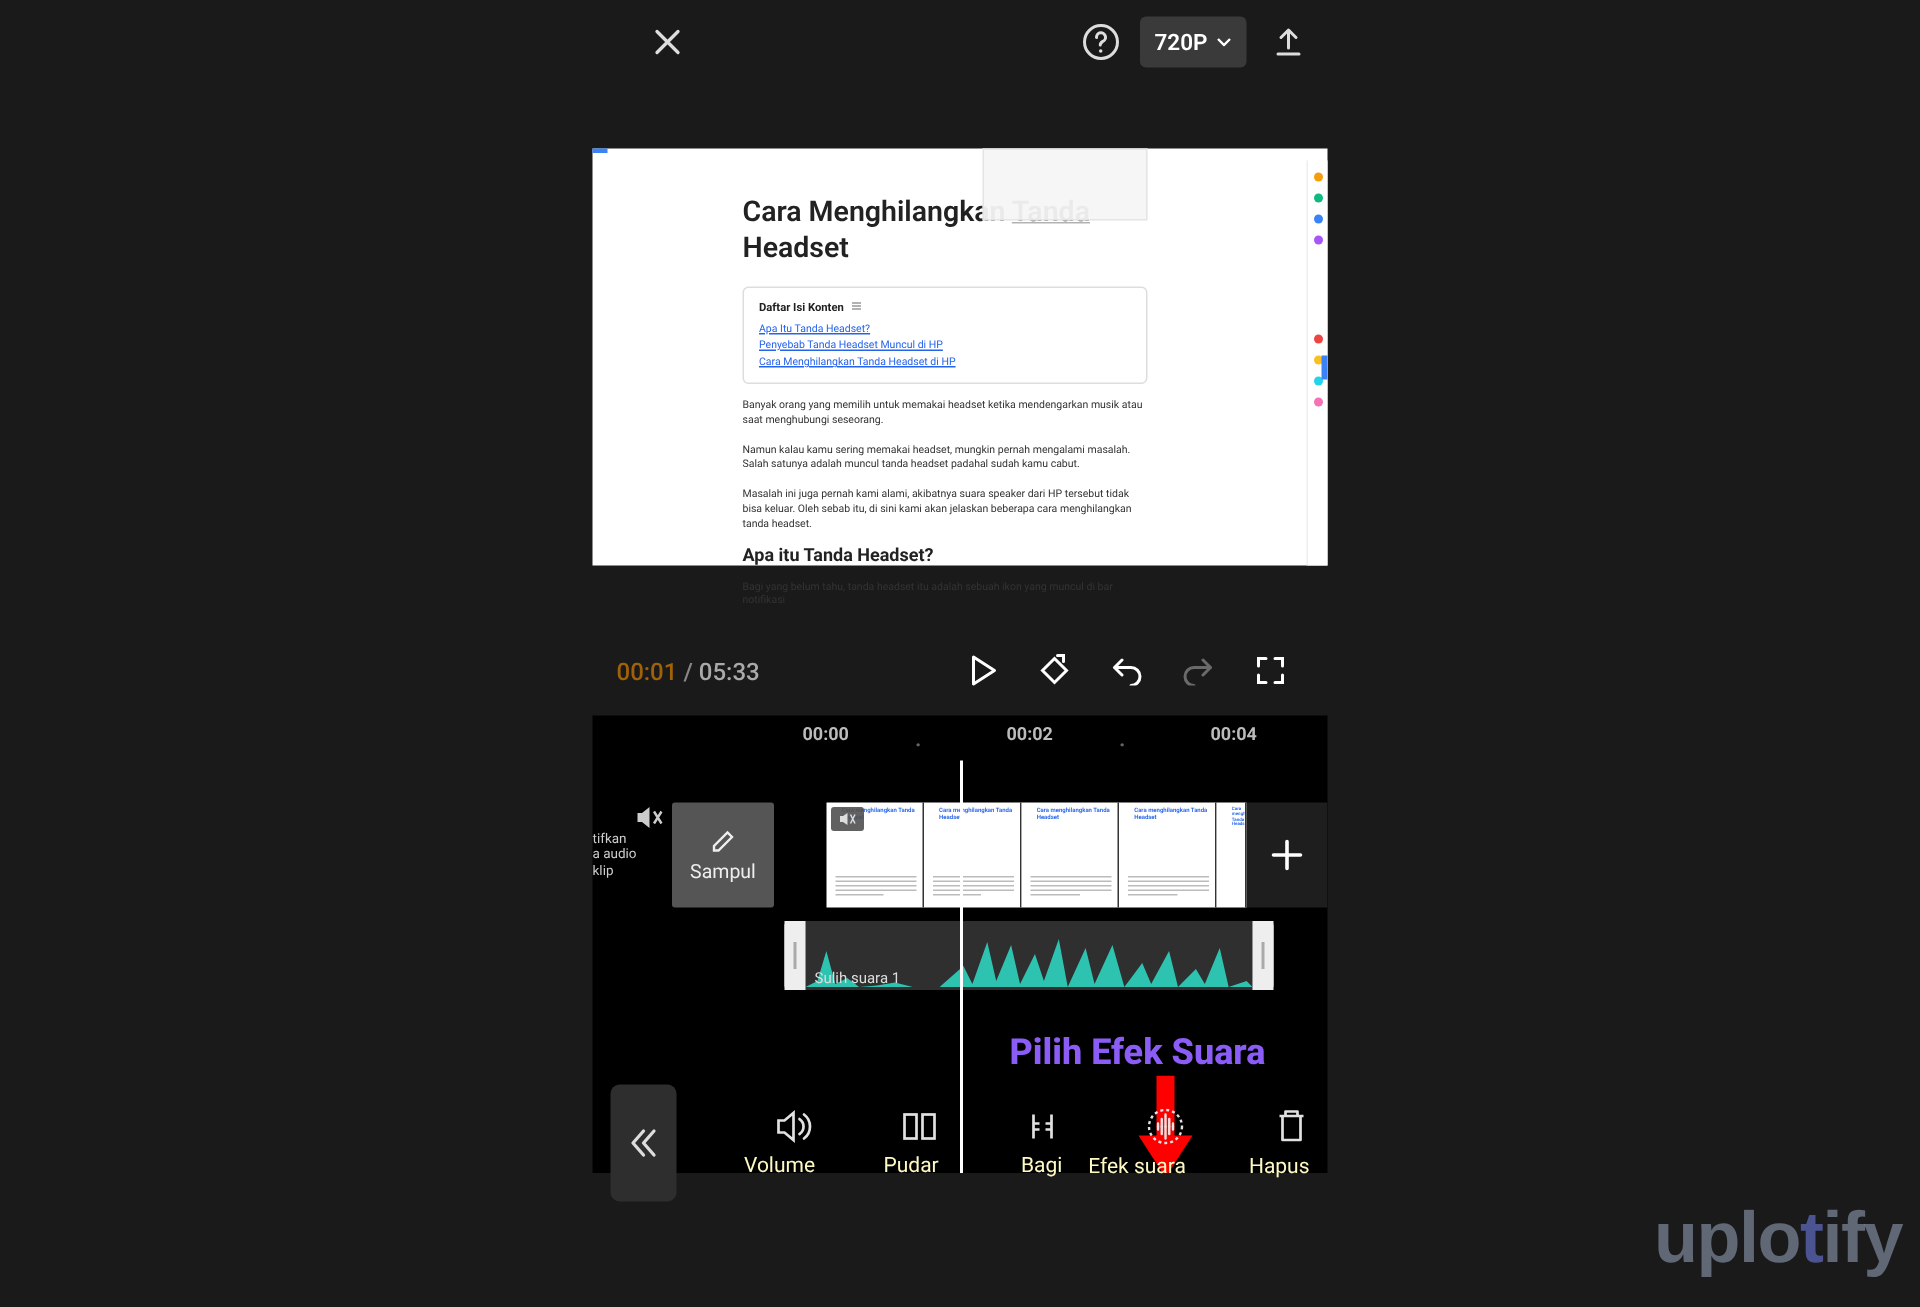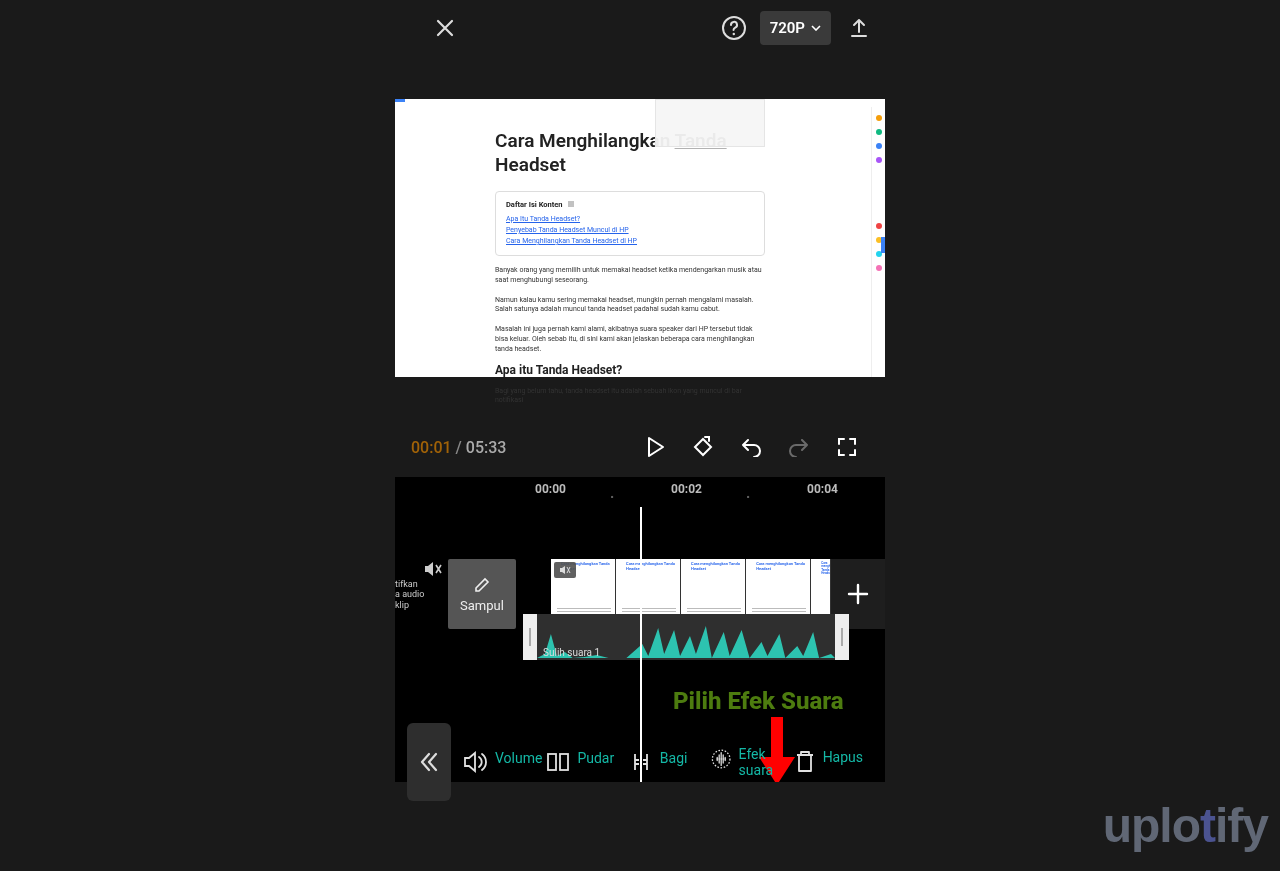--- a/index.html
+++ b/index.html
@@ -118,21 +118,20 @@
     font-size: 12px;
     color: #bbb;
     font-weight: bold;
   }
   .ruler .mark { position:absolute; top:5px; }
   .ruler .tick { position:absolute; top:12px; color:#666; font-size:14px;}
   .track-video {
     position:absolute;
     top: 58px; left: 0; right:0;
     height: 70px;
-    margin-top: 24px;
   }
   .mute-area {
     position:absolute; left:0; top:0; width: 50px; height:70px;
     color:#ccc; font-size:9px; line-height:1.15;
     padding-top: 0px;
   }
   .mute-area .mic { height:20px; display:flex; align-items:center; justify-content:flex-end; padding-right:2px;}
   .mute-area .txt { text-align:left; padding-left:0px;}
   .sampul {
     position:absolute; left:53px; top:0;
@@ -185,21 +184,21 @@
     bottom: 0;
     left: 245px;
     width: 2px;
     background:#fff;
   }
 
   .annotation {
     position:absolute;
     top: 210px;
     left: 278px;
-    color: #4d7c0f;
+    color: #8b5cf6;
     font-size: 24px;
     font-weight: 800;
   }
   .arrow-down {
     position:absolute;
     top: 240px;
     left: 362px;
   }
 
   
@@ -215,22 +214,22 @@
   }
   .back-chevron {
     width: 44px; height:78px;
     background:#2e2e2e;
     border-radius:6px;
     display:flex;align-items:center;justify-content:center;
     margin-right: 10px;
   }
   .tool {
     flex:1;
-    display:flex; align-items:flex-start; gap:6px;
-    color:#14b8a6;
+    display:flex; flex-direction:column; align-items:flex-end; gap:6px;
+    color:#fef9c3;
     font-size: 14px;
   }
   .tool svg { opacity:.95;}
 
   
   .watermark {
     position:absolute;
     right: 12px;
     bottom: 18px;
     font-size: 48px;

